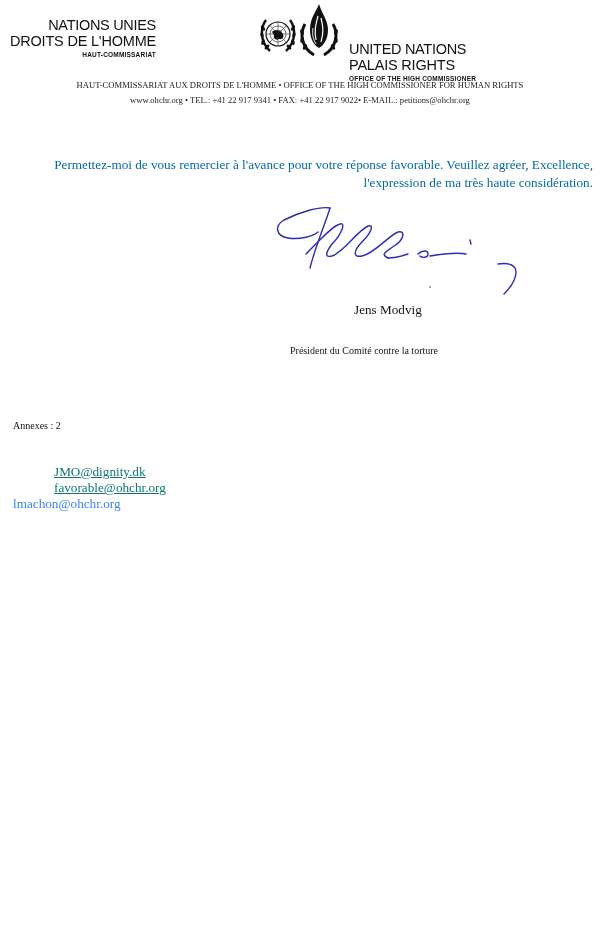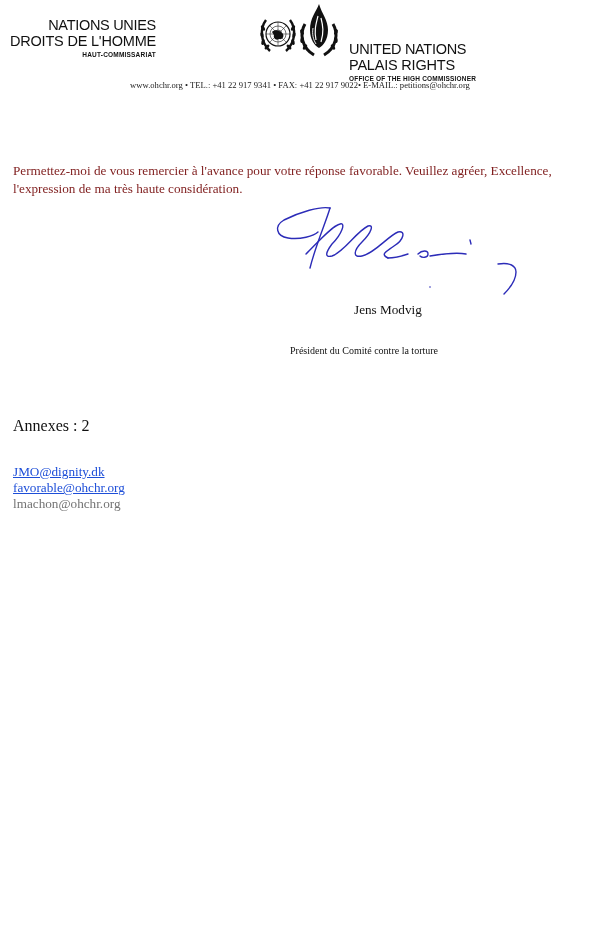--- a/index.html
+++ b/index.html
@@ -80,26 +80,27 @@
       left: 0;
       width: 600px;
       text-align: center;
       font-size: 8.6px;
       line-height: 14.5px;
       color: #222;
     }
     .address div { white-space: nowrap; }
     .para {
       position: absolute;
-      top: 162px;
+      top: 156px;
       left: 13px;
       width: 580px;
       font-size: 13.2px;
       line-height: 18px;
-      color: #7f1d1d;
+      color: #0369a1;
+      text-align: right;
     }
     .signature {
       position: absolute;
       left: 270px;
       top: 202px;
       width: 270px;
       height: 96px;
     }
     .signer-name {
       position: absolute;
@@ -114,40 +115,41 @@
       top: 342px;
       left: 290px;
       font-size: 10px;
       line-height: 18px;
       white-space: nowrap;
     }
     .annexes {
       position: absolute;
       top: 417px;
       left: 13px;
-      font-size: 16px;
+      font-size: 10px;
       line-height: 18px;
       white-space: nowrap;
     }
     .cc-list {
       position: absolute;
       top: 464px;
       left: 13px;
       font-size: 13.2px;
       line-height: 16px;
     }
     .cc-list a {
       display: block;
-      color: #1d4ed8;
+      color: #0f766e;
       text-decoration: underline;
       white-space: nowrap;
+      margin-left: 41px;
     }
     .cc-list span {
       display: block;
-      color: #737373;
+      color: #3b82f6;
       white-space: nowrap;
     }
   </style>
 </head>
 <body>
 
 <div class="letterhead">
   <div class="lh-left">
     <div class="lh-line1">NATIONS UNIES</div>
     <div class="lh-line2">DROITS DE L'HOMME</div>
@@ -199,20 +201,21 @@
   </svg>
 
   <div class="lh-right">
     <div class="lh-line1">UNITED NATIONS</div>
     <div class="lh-line2">PALAIS RIGHTS</div>
     <div class="lh-line3">OFFICE OF THE HIGH COMMISSIONER</div>
   </div>
 </div>
 
 <div class="address">
+  <div>HAUT-COMMISSARIAT AUX DROITS DE L'HOMME • OFFICE OF THE HIGH COMMISSIONER FOR HUMAN RIGHTS</div>
   <div>www.ohchr.org • TEL.: +41 22 917 9341 • FAX: +41 22 917 9022• E-MAIL.: petitions@ohchr.org</div>
 </div>
 
 <p class="para" style="margin:0;">Permettez-moi de vous remercier à l'avance pour votre réponse favorable. Veuillez agréer, Excellence, l'expression de ma très haute considération.</p>
 
 <svg class="signature" viewBox="0 0 270 96">
   <g fill="none" stroke="#2c2cb8" stroke-width="1.4" stroke-linecap="round" stroke-linejoin="round">
 
     <path d="M60 6 C50 4, 30 10, 14 18 C4 24, 6 34, 18 36 C30 38, 44 34, 48 30"></path>
     <path d="M60 6 C56 20, 46 42, 40 66"></path>

